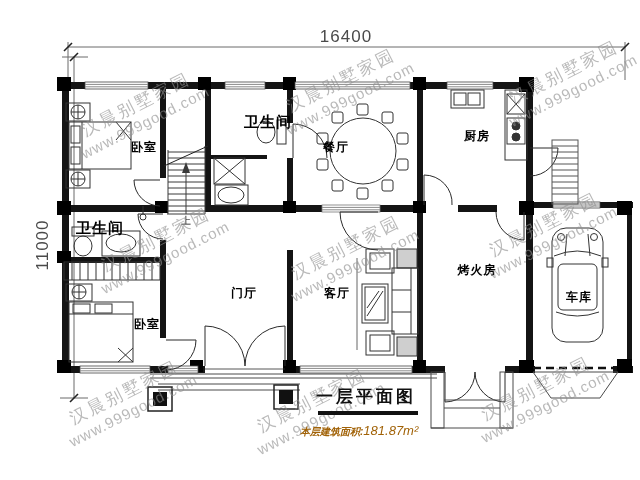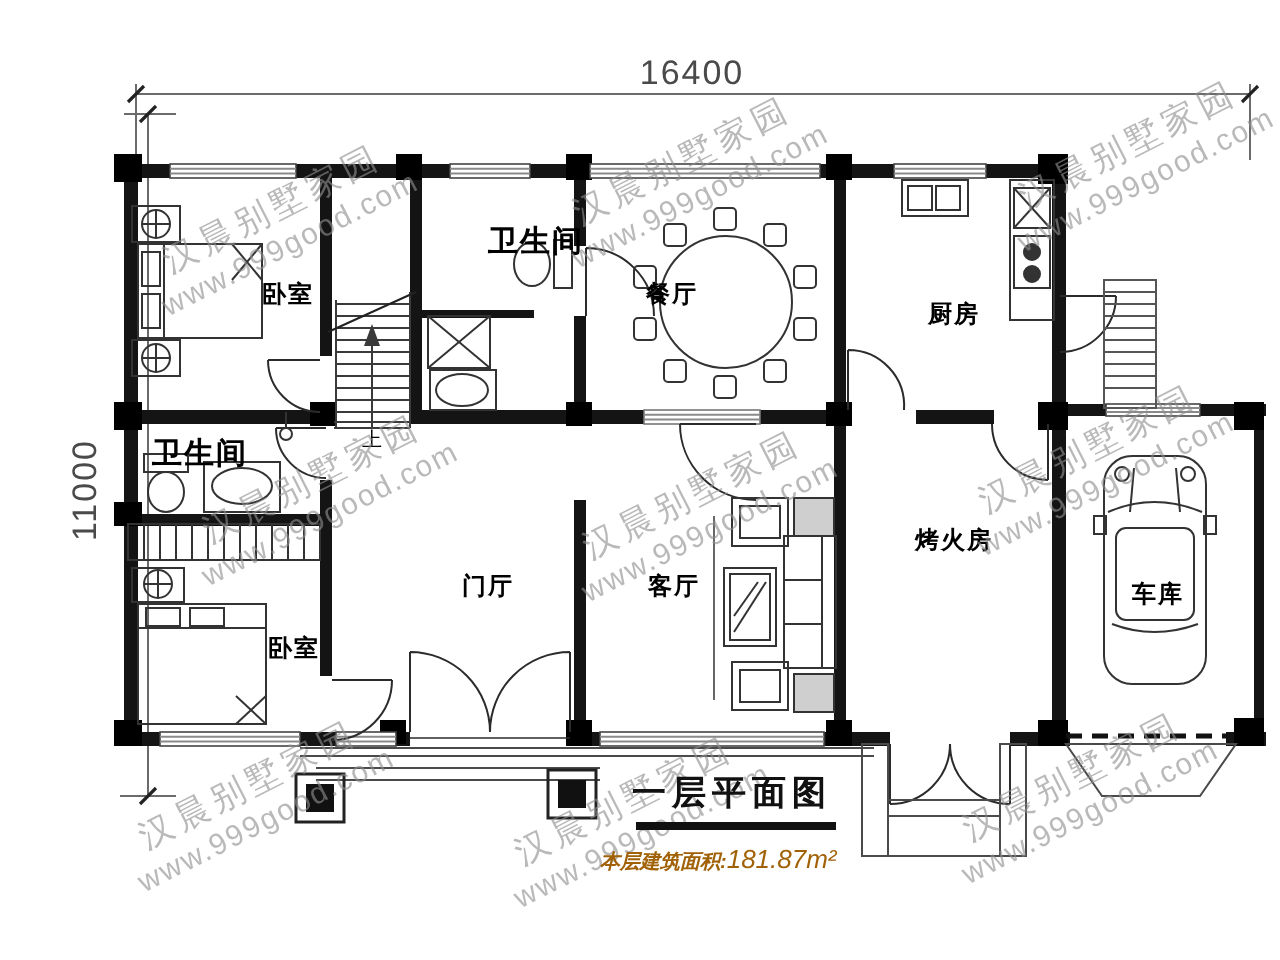--- a/index.html
+++ b/index.html
@@ -353,21 +353,21 @@
   <span class="wm2">www.999good.com</span>
 </div>
 <div class="wm" style="left:540px;top:396px">
   <span class="wm1">汉晨别墅家园</span>
   <span class="wm2">www.999good.com</span>
 </div>
 
 <div class="lbl lbl-16" style="left:144px;top:147px">卧室</div>
 <div class="lbl lbl-15" style="left:268px;top:121px">卫生间</div>
 <div class="lbl lbl-16" style="left:336px;top:147px">餐厅</div>
-<div class="lbl lbl-16" style="left:477px;top:157px">厨房</div>
+<div class="lbl lbl-16" style="left:477px;top:136px">厨房</div>
 <div class="lbl lbl-15" style="left:100px;top:227px">卫生间</div>
 <div class="lbl lbl-16" style="left:147px;top:324px">卧室</div>
 <div class="lbl lbl-16" style="left:244px;top:293px">门厅</div>
 <div class="lbl lbl-16" style="left:337px;top:293px">客厅</div>
 <div class="lbl lbl-16" style="left:477px;top:270px">烤火房</div>
 <div class="lbl lbl-16" style="left:579px;top:297px">车库</div>
 <div class="lbl lbl-up" style="left:186px;top:221px">上</div>
 
 <div class="dim" style="left:346px;top:37px">16400</div>
 <div class="dim dim-v" style="left:43px;top:245px">11000</div>

